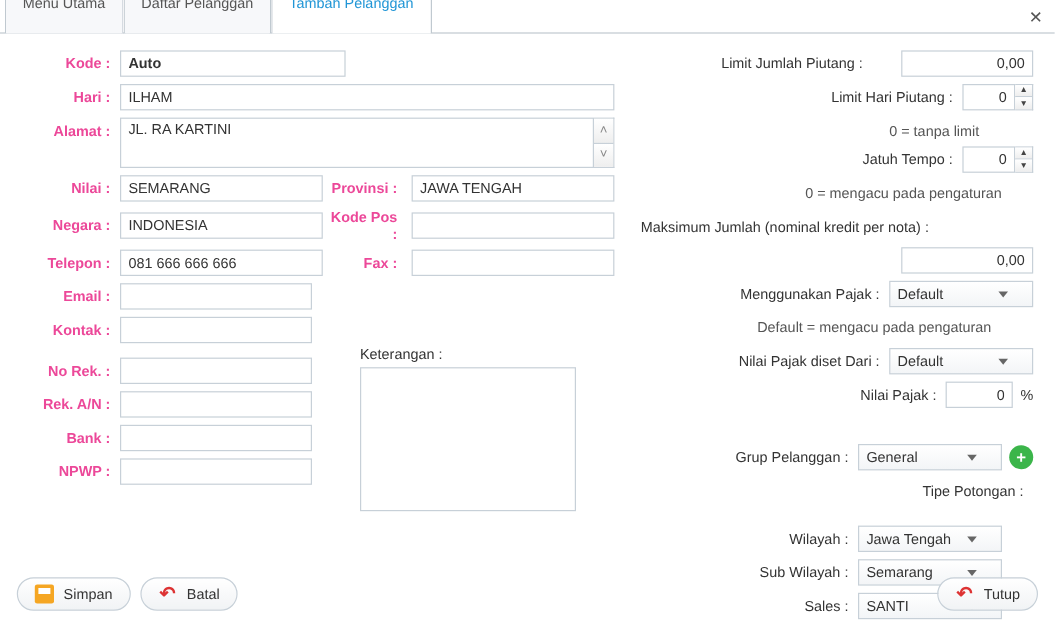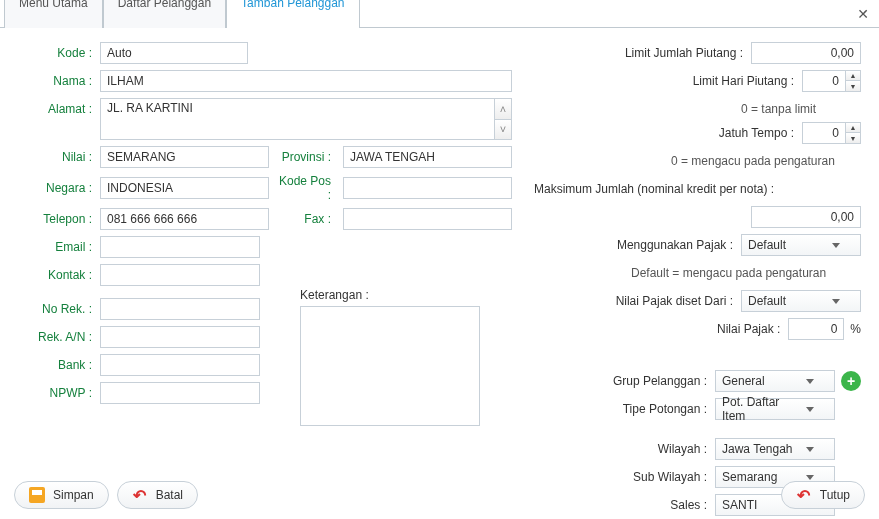--- a/index.html
+++ b/index.html
@@ -54,21 +54,22 @@
     gap: 20px;
     height: 440px;
   }
   .col-left { flex: 1.15; }
   .col-right { flex: 1; }
   .row { display: flex; align-items: center; margin-bottom: 6px; min-height: 22px;}
   .row label {
     width: 82px;
     text-align: right;
     padding-right: 8px;
-    color: #15803d;
+    color: #ec4899;
+    font-weight: bold;
   }
   .row .dualwrap { display:flex; flex:1; gap:6px; align-items:center;}
   .row .sub-label { width: 62px; text-align:right; padding-right:6px;}
   input[type=text], .combo, textarea {
     border: 1px solid #c7d0d8;
     height: 22px;
     padding: 2px 6px;
     font-size: 12px;
     font-family: inherit;
     background: #fff;
@@ -93,21 +94,21 @@
   }
   .spinner-wrap {
     display:inline-flex; align-items:stretch;
   }
   .spinner-wrap input { width: 44px; text-align:right;}
   .spinner-btns { display:flex; flex-direction:column; border:1px solid #c7d0d8; border-left:none;}
   .spinner-btns span { width:14px; height:10px; background:linear-gradient(#fff,#eee); display:flex; align-items:center; justify-content:center; font-size:7px; cursor:pointer; color:#444;}
   .spinner-btns span:first-child{ border-bottom:1px solid #c7d0d8;}
   .right-row { display:flex; align-items:center; margin-bottom:6px; justify-content:flex-end; min-height:22px;}
   .right-row label { text-align:right; padding-right:8px;}
-  .num-input { width:110px; text-align:right;}
+  .num-input { width:110px; text-align:right;margin-left:24px;}
   .note { color:#555; font-size:12px; }
   .pct-input { width:56px; text-align:right;}
   .combo-md { width:120px;}
   .plus-btn {
     width:20px; height:20px; border-radius:10px; background:#3bb54a;
     display:inline-flex; align-items:center; justify-content:center;
     color:#fff; font-weight:bold; margin-left:6px; cursor:pointer;
     font-size:14px; line-height:1;
   }
   .footer {
@@ -143,25 +144,25 @@
   <div class="tab active">Tambah Pelanggan</div>
   <div class="close-x">✕</div>
 </div>
 
 <div class="form-body">
 
   <div class="col-left">
 
     <div class="row">
       <label>Kode :</label>
-      <input type="text" style="width: 148px;" value="Auto">
-    </div>
-
-    <div class="row">
-      <label>Nama :</label>
+      <input type="text" style="width: 188px; font-weight: bold;" value="Auto">
+    </div>
+
+    <div class="row">
+      <label>Hari :</label>
       <input type="text" class="w-full" value="ILHAM" style="">
     </div>
 
     <div class="row" style="align-items:flex-start;">
       <label style="padding-top:4px">Alamat :</label>
       <div class="addr-wrap">
         <textarea style="">JL. RA KARTINI</textarea>
         <div class="addr-steps">
           <span>˄</span>
           <span>˅</span>
@@ -311,24 +312,20 @@
       <label>Grup Pelanggan :</label>
       <div class="combo combo-md">
         <span>General</span>
         <span class="caret"></span>
       </div>
       <div class="plus-btn">+</div>
     </div>
 
     <div class="right-row">
       <label>Tipe Potongan :</label>
-      <div class="combo combo-md" style="margin-right:26px">
-        <span>Pot. Daftar Item</span>
-        <span class="caret"></span>
-      </div>
     </div>
 
     <div style="height:12px"></div>
 
     <div class="right-row">
       <label>Wilayah :</label>
       <div class="combo combo-md" style="margin-right:26px">
         <span>Jawa Tengah</span>
         <span class="caret"></span>
       </div>

